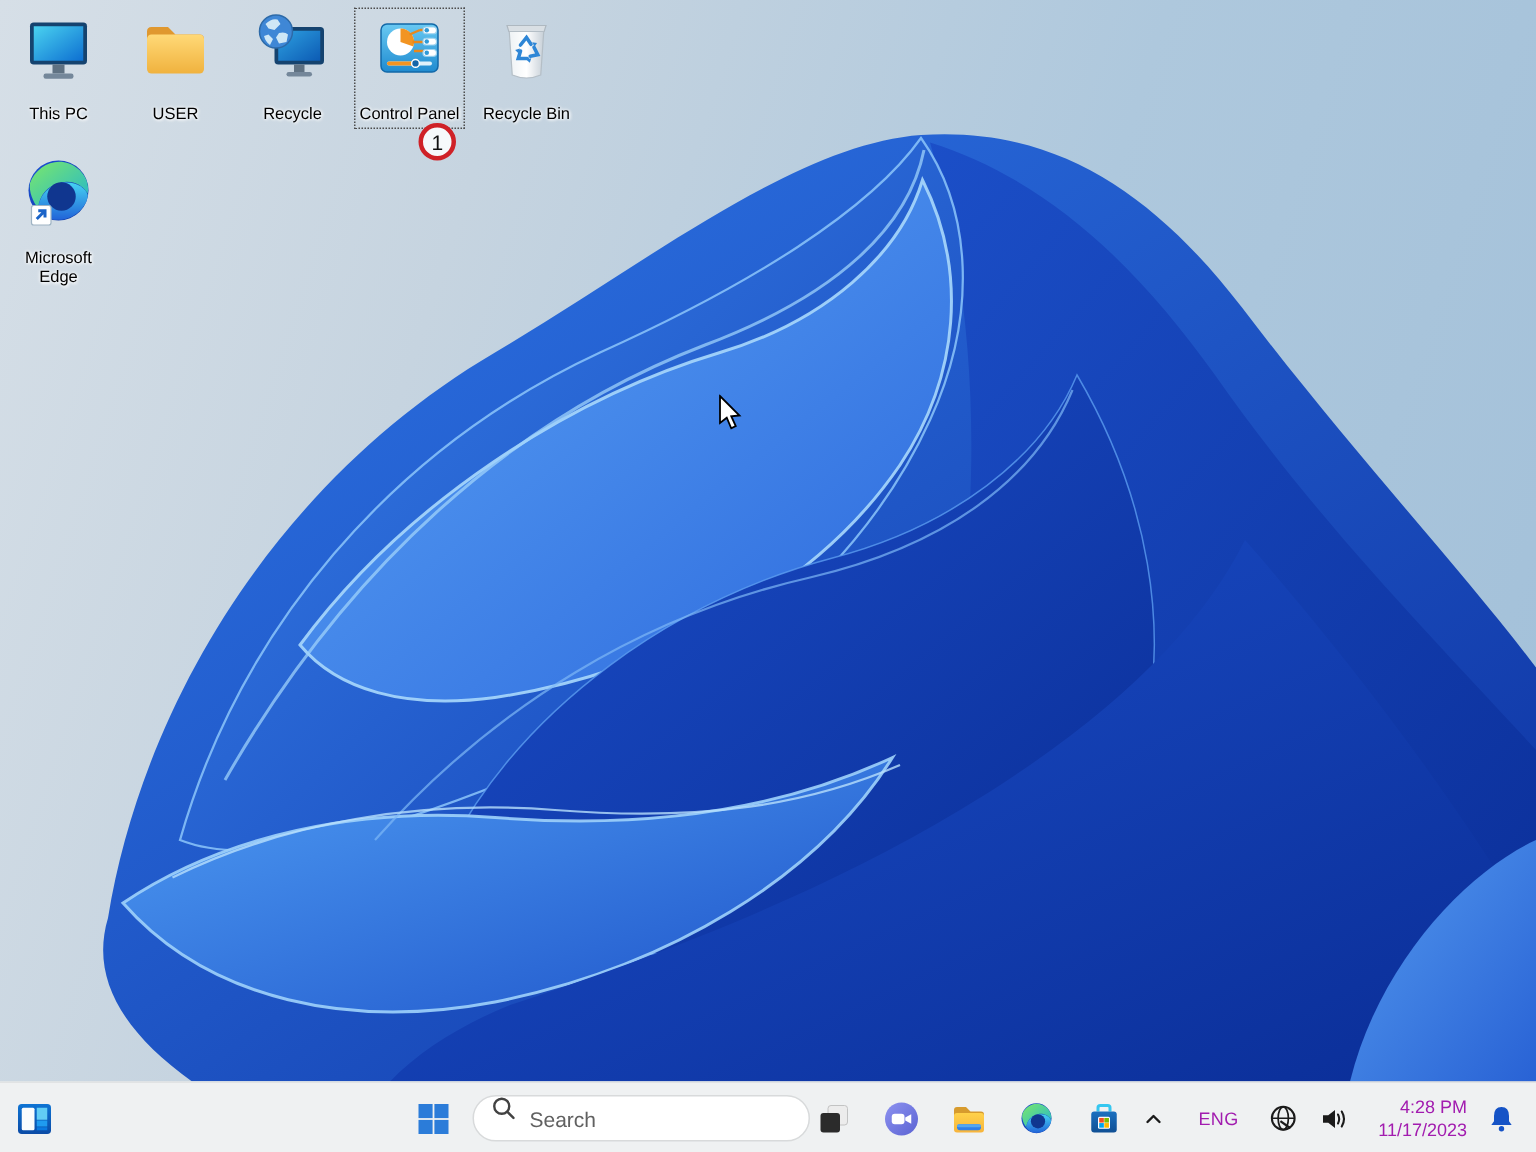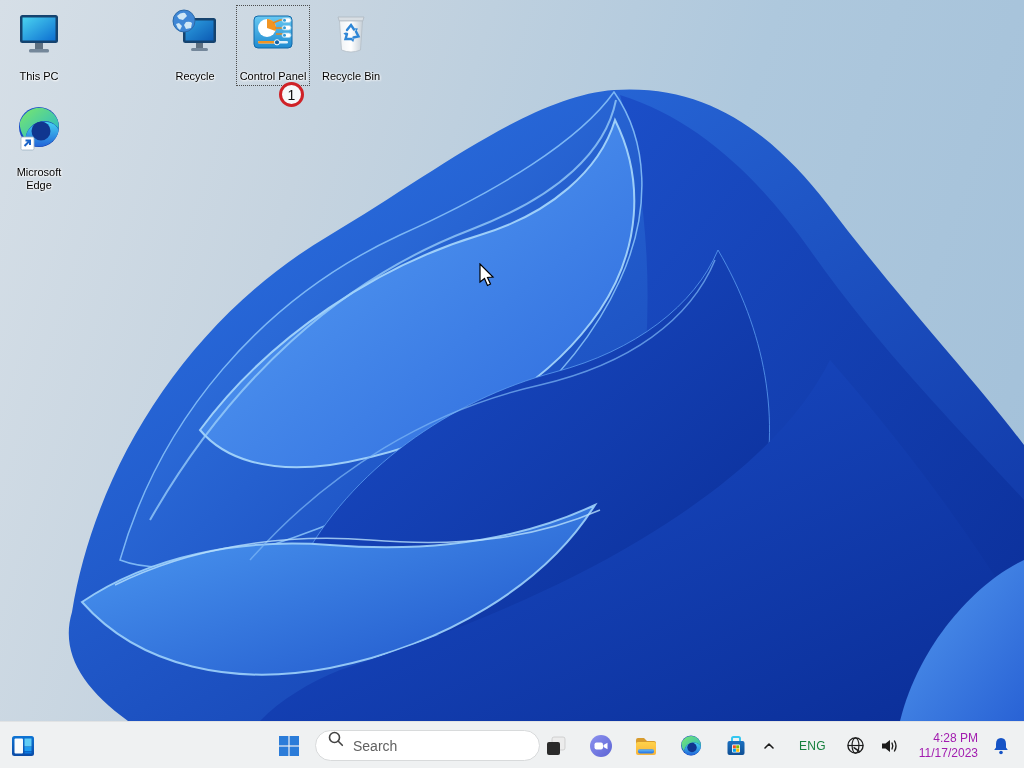--- a/index.html
+++ b/index.html
@@ -39,21 +39,21 @@
     padding-left:12px; gap:9px; cursor:text; }
   .searchbox input { border:none; outline:none; background:transparent; font-size:14px;
     color:#5c5c5c; font-family:"Liberation Sans",sans-serif; width:160px; }
   .searchbox input::placeholder { color:#616161; opacity:1; }
   .task-icons { position:absolute; left:539px; top:7px; display:flex; gap:11px; }
   .task-icons .tb-btn { position:static; width:34px; height:34px; }
 
   .tray { position:absolute; right:6px; top:0; height:47px; display:flex; align-items:center; }
   .tray-btn { height:36px; display:flex; align-items:center; justify-content:center;
     border-radius:5px; cursor:pointer; padding:0 6px; }
-  .lang { font-size:12px; color:#15803d; letter-spacing:.3px; }
+  .lang { font-size:12px; color:#a21caf; letter-spacing:.3px; }
   .clock { text-align:right; font-size:12px; line-height:15px; color:#a21caf; padding:0 6px; cursor:pointer; }
 </style>
 </head>
 <body>
 
 <div class="desktop">
 
   <svg class="wallpaper" viewBox="0 0 1024 721" preserveAspectRatio="none" aria-hidden="true">
     <defs>
       <linearGradient id="gOuter" x1="0" y1="0" x2="1" y2="1">
@@ -99,20 +99,33 @@
           </linearGradient>
         </defs>
       <rect x="5" y="7" width="38" height="28" rx="2.5" fill="#15436f"></rect>
       <rect x="7.5" y="9.5" width="33" height="23" fill="url(#pcScr)"></rect>
       <rect x="20" y="35" width="8" height="6" fill="#5f7182"></rect>
       <rect x="14" y="41" width="20" height="3.5" rx="1.5" fill="#74879a"></rect>
     </svg>
     <div class="icon-label">This PC</div>
   </div>
 
+  <div class="icon-cell" style="left:81px; top:6px;">
+    <svg class="icon-img" viewBox="0 0 48 48">
+      <defs>
+          <linearGradient id="foldG" x1="0" y1="0" x2="0" y2="1">
+        <stop offset="0" stop-color="#ffd977"></stop>
+            <stop offset="1" stop-color="#f0b23e"></stop>
+          </linearGradient>
+        </defs>
+      <path d="M5 13 q0-3 3-3 h11 l5 5 h16 q3 0 3 3 v3 H5 Z" fill="#e0982f"></path>
+      <rect x="5" y="15" width="38" height="26" rx="3" fill="url(#foldG)"></rect>
+    </svg>
+    <div class="icon-label">USER</div>
+  </div>
 
   <div class="icon-cell" style="left:159px; top:6px;">
     <svg class="icon-img" viewBox="0 0 48 48">
       <defs>
           <linearGradient id="netScr" x1="0" y1="0" x2="1" y2="1">
         <stop offset="0" stop-color="#2ea0e0"></stop>
             <stop offset="1" stop-color="#0c5bb4"></stop>
           </linearGradient>
         </defs>
       <rect x="12" y="10" width="33" height="25" rx="2.5" fill="#15436f"></rect>

